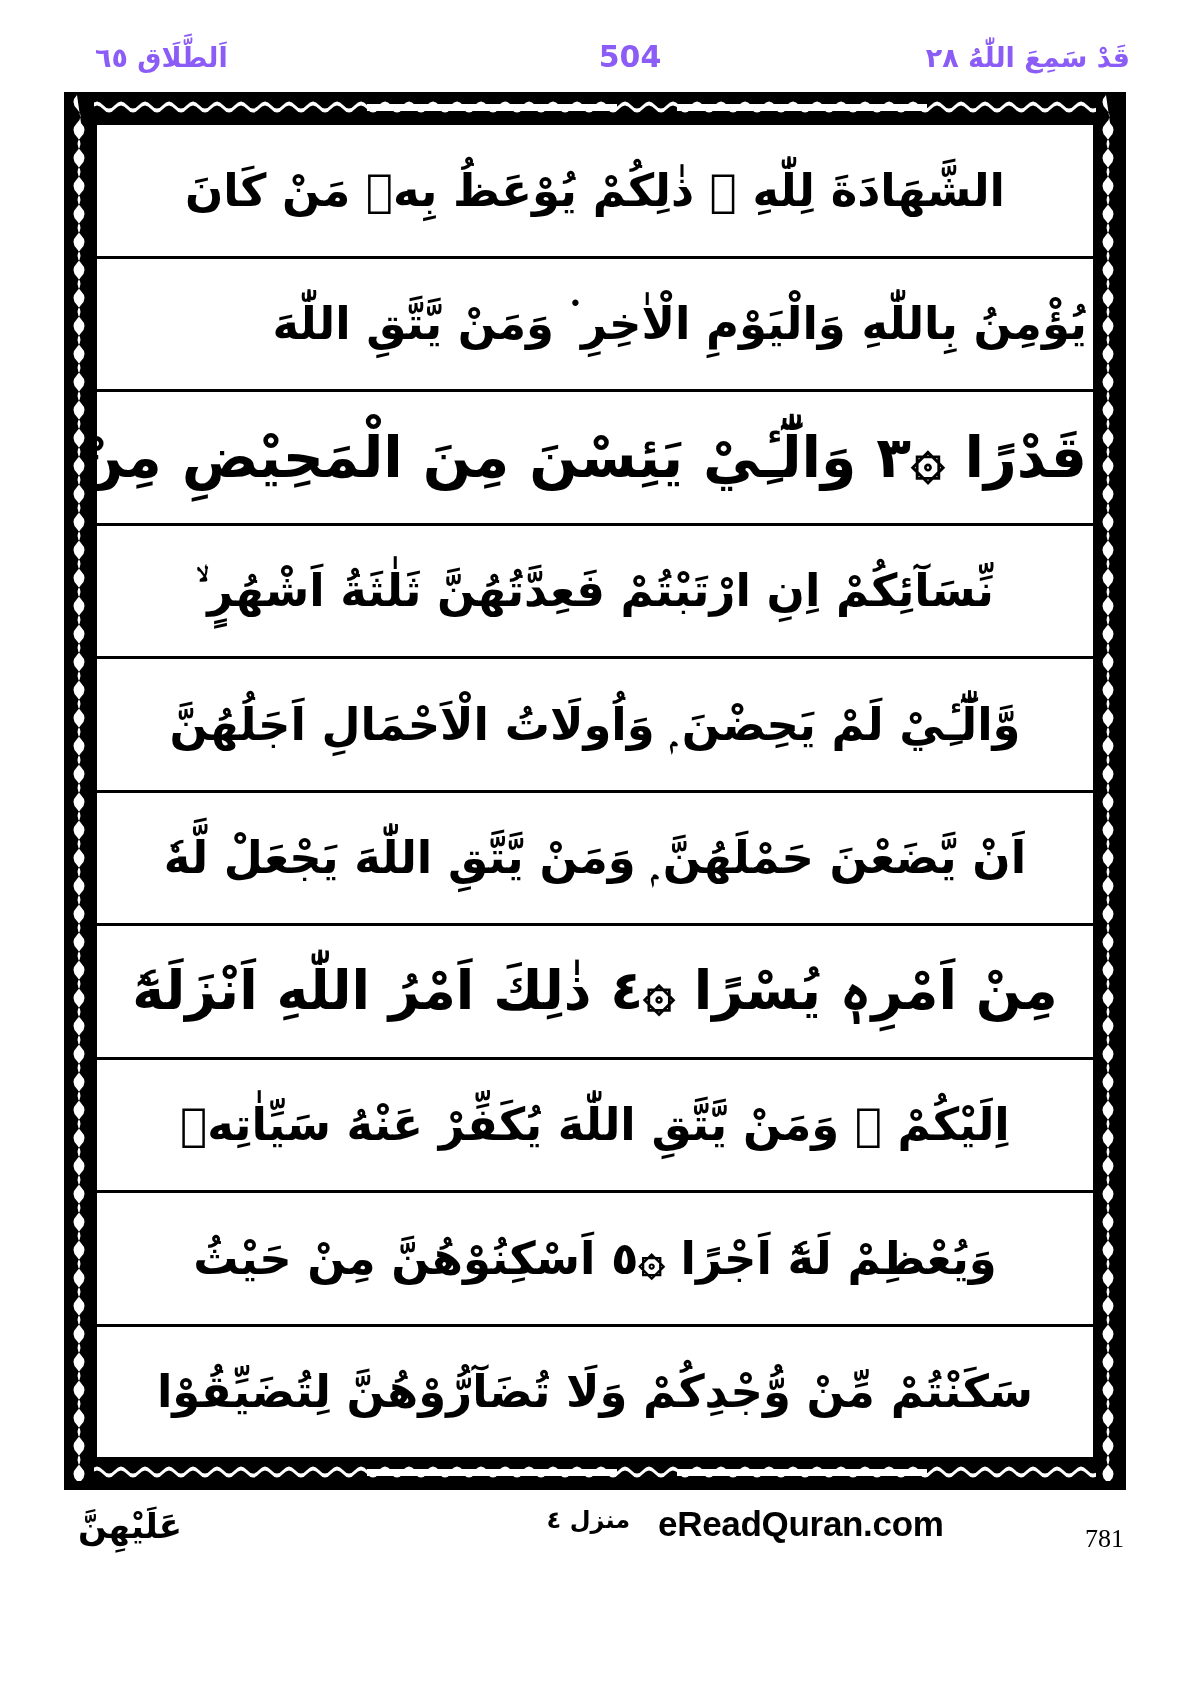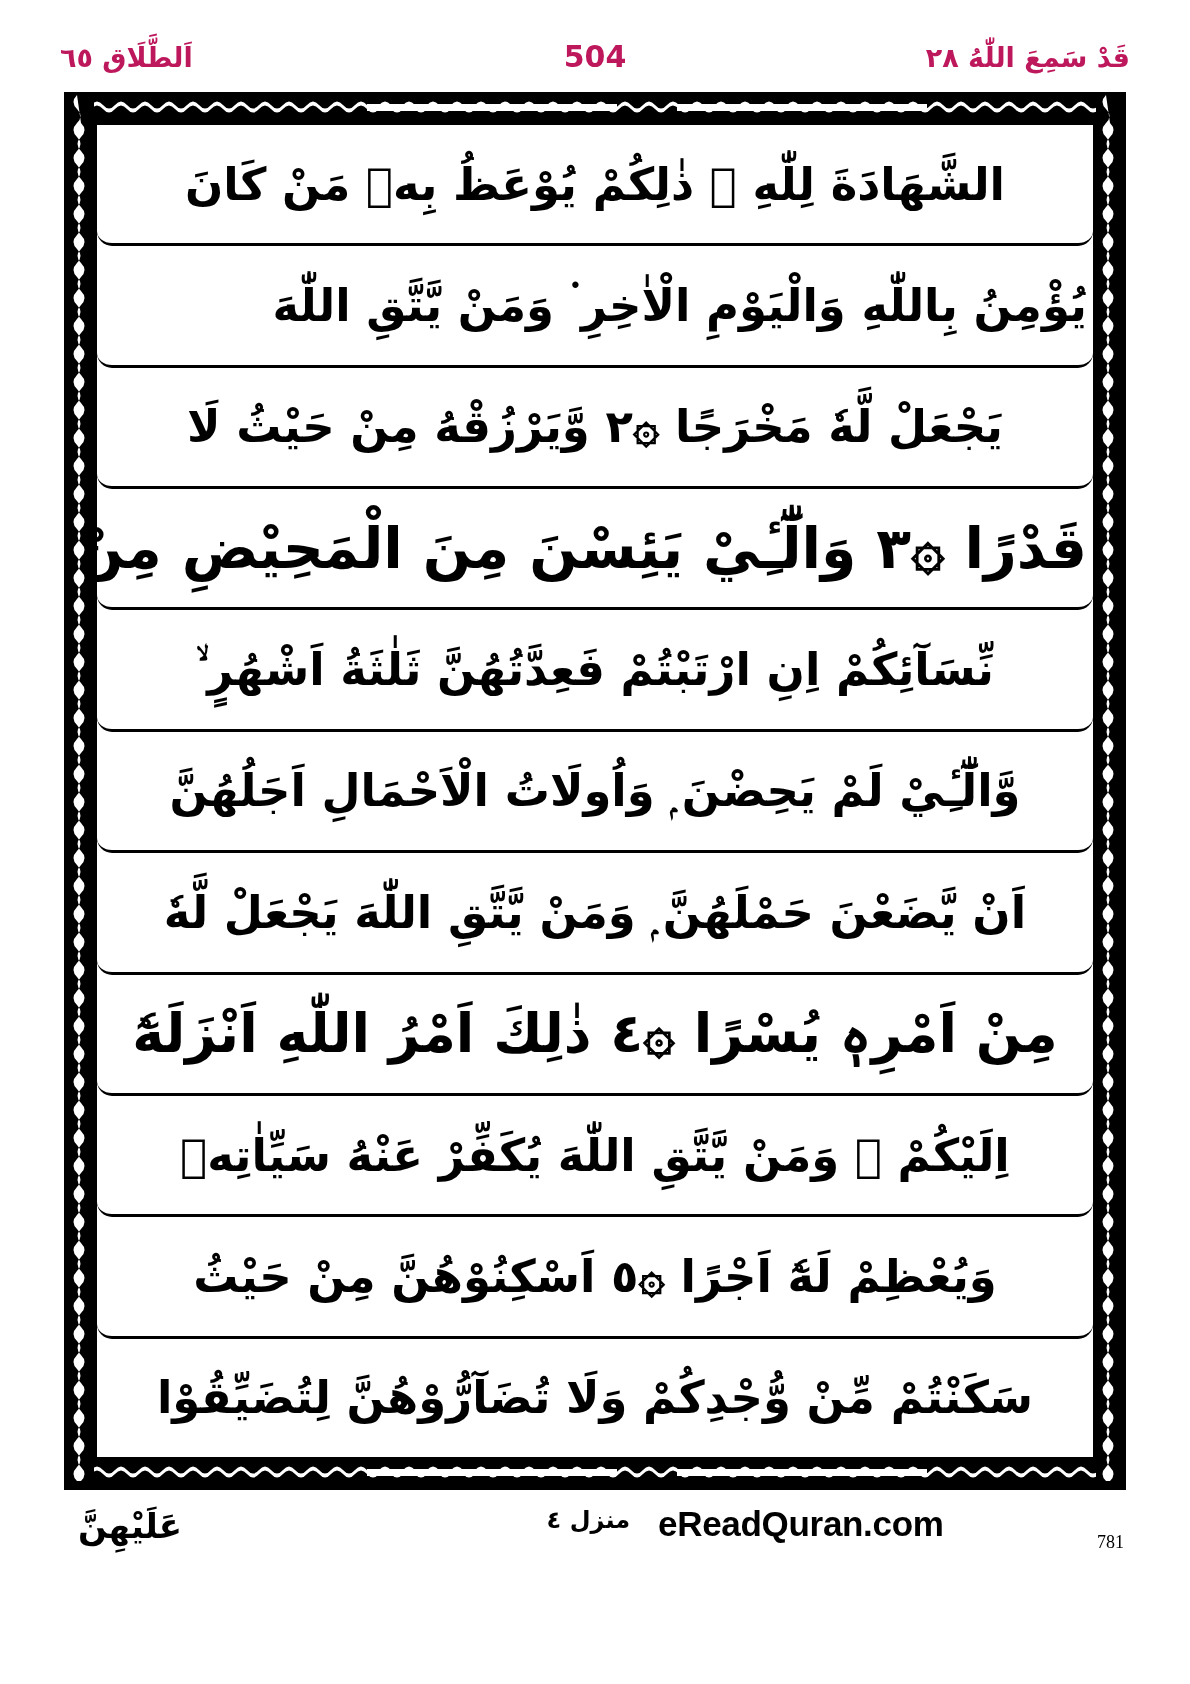--- a/index.html
+++ b/index.html
@@ -28,23 +28,24 @@
     left: 60px;
     right: 60px;
     height: 58px;
     display: flex;
     align-items: center;
     justify-content: space-between;
     direction: rtl;
   }
   .hdr-item {
     font-family: "DejaVu Sans", sans-serif;
-    color: #be185d;
+    color: #8b5cf6;
     white-space: nowrap;
     line-height: 1;
+    margin-left: 35px;
   }
   .hdr-juz {
     font-size: 27px;
     font-weight: 700;
     letter-spacing: -0.5px;
     transform: translateY(-2px);
   }
   .hdr-page {
     font-size: 30px;
     font-weight: 700;
@@ -108,21 +109,20 @@
   .line {
     flex: 1 1 0;
     border-bottom: 3px solid #000;
     display: flex;
     align-items: center;
     justify-content: center;
     direction: rtl;
     overflow: hidden;
     box-sizing: border-box;
     padding: 6px 6px;
-    border-radius: 15px;
   }
   .line:last-child { border-bottom: none; }
 
   .aya-text {
     font-family: "DejaVu Sans", "Liberation Sans", sans-serif;
     font-size: 45px;
     font-weight: 700;
     line-height: 1.0;
     color: #000;
     white-space: nowrap;
@@ -167,23 +167,23 @@
     top: 4px;
     font-family: "Liberation Sans", sans-serif;
     font-size: 35px;
     font-weight: 700;
     color: #000;
     letter-spacing: -0.3px;
   }
   .ft-pagenum {
     position: absolute;
     right: 2px;
-    top: 32px;
+    top: 24px;
     font-family: "Liberation Serif", serif;
-    font-size: 18px;
+    font-size: 26px;
     color: #000;
   }
 </style>
 </head>
 <body>
 
 <div class="page">
 
   <div class="header">
     <div class="hdr-item hdr-juz">قَدْ سَمِعَ اللّٰهُ ٢٨</div>
@@ -231,23 +231,20 @@
     </div>
 
     <div class="frame-inner"></div>
 
     <div class="lines">
       <div class="line">
         <div class="aya-text" style="font-size: 45px;">الشَّهَادَةَ لِلّٰهِ ۭ ذٰلِكُمْ يُوْعَظُ بِهٖ مَنْ كَانَ</div>
       </div>
       <div class="line">
         <div class="aya-text" style="font-size: 45px; text-align: right;">يُؤْمِنُ بِاللّٰهِ وَالْيَوْمِ الْاٰخِرِ ۬ وَمَنْ يَّتَّقِ اللّٰهَ</div>
-      </div>
-      <div class="line">
-        <div class="aya-text" style="font-size: 45px;">يَجْعَلْ لَّهٗ مَخْرَجًا ۞٢ وَّيَرْزُقْهُ مِنْ حَيْثُ لَا</div>
       </div>
       <div class="line">
         <div class="aya-text" style="font-size: 57px;">قَدْرًا ۞٣ وَالّٰٓـِٔيْ يَئِسْنَ مِنَ الْمَحِيْضِ مِنْ</div>
       </div>
       <div class="line">
         <div class="aya-text" style="font-size: 45px;">نِّسَآئِكُمْ اِنِ ارْتَبْتُمْ فَعِدَّتُهُنَّ ثَلٰثَةُ اَشْهُرٍ ۙ</div>
       </div>
       <div class="line">
         <div class="aya-text" style="font-size: 45px;">وَّالّٰٓـِٔيْ لَمْ يَحِضْنَ ۭ وَاُولَاتُ الْاَحْمَالِ اَجَلُهُنَّ</div>
       </div>

